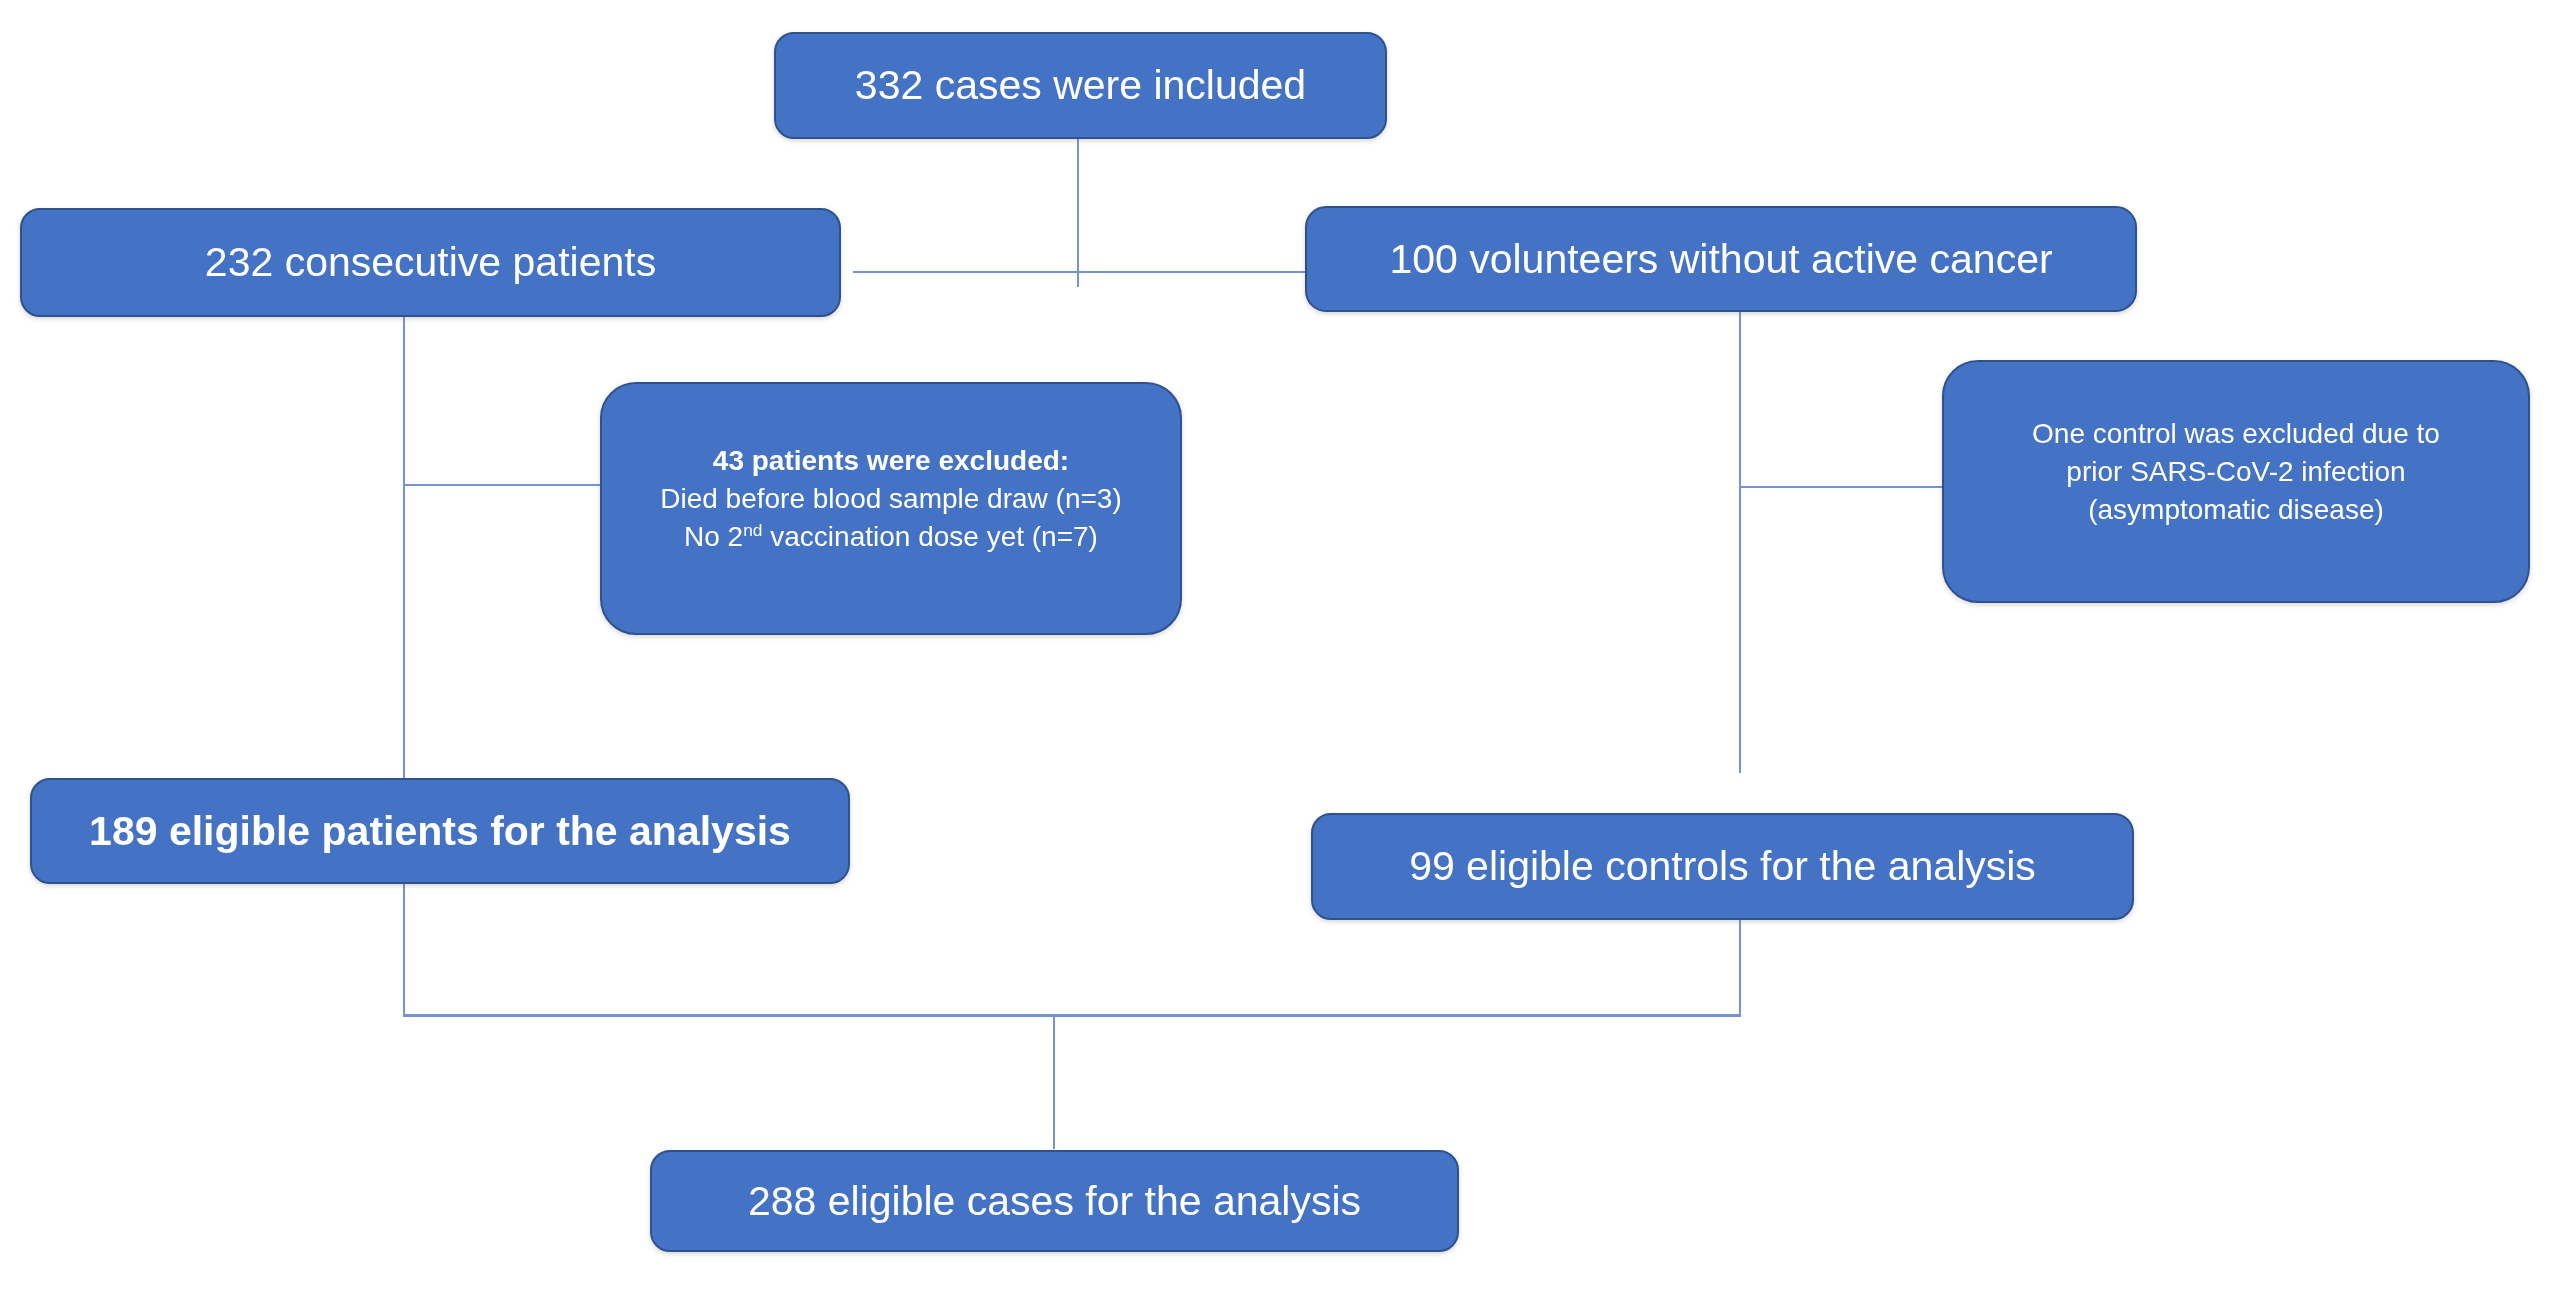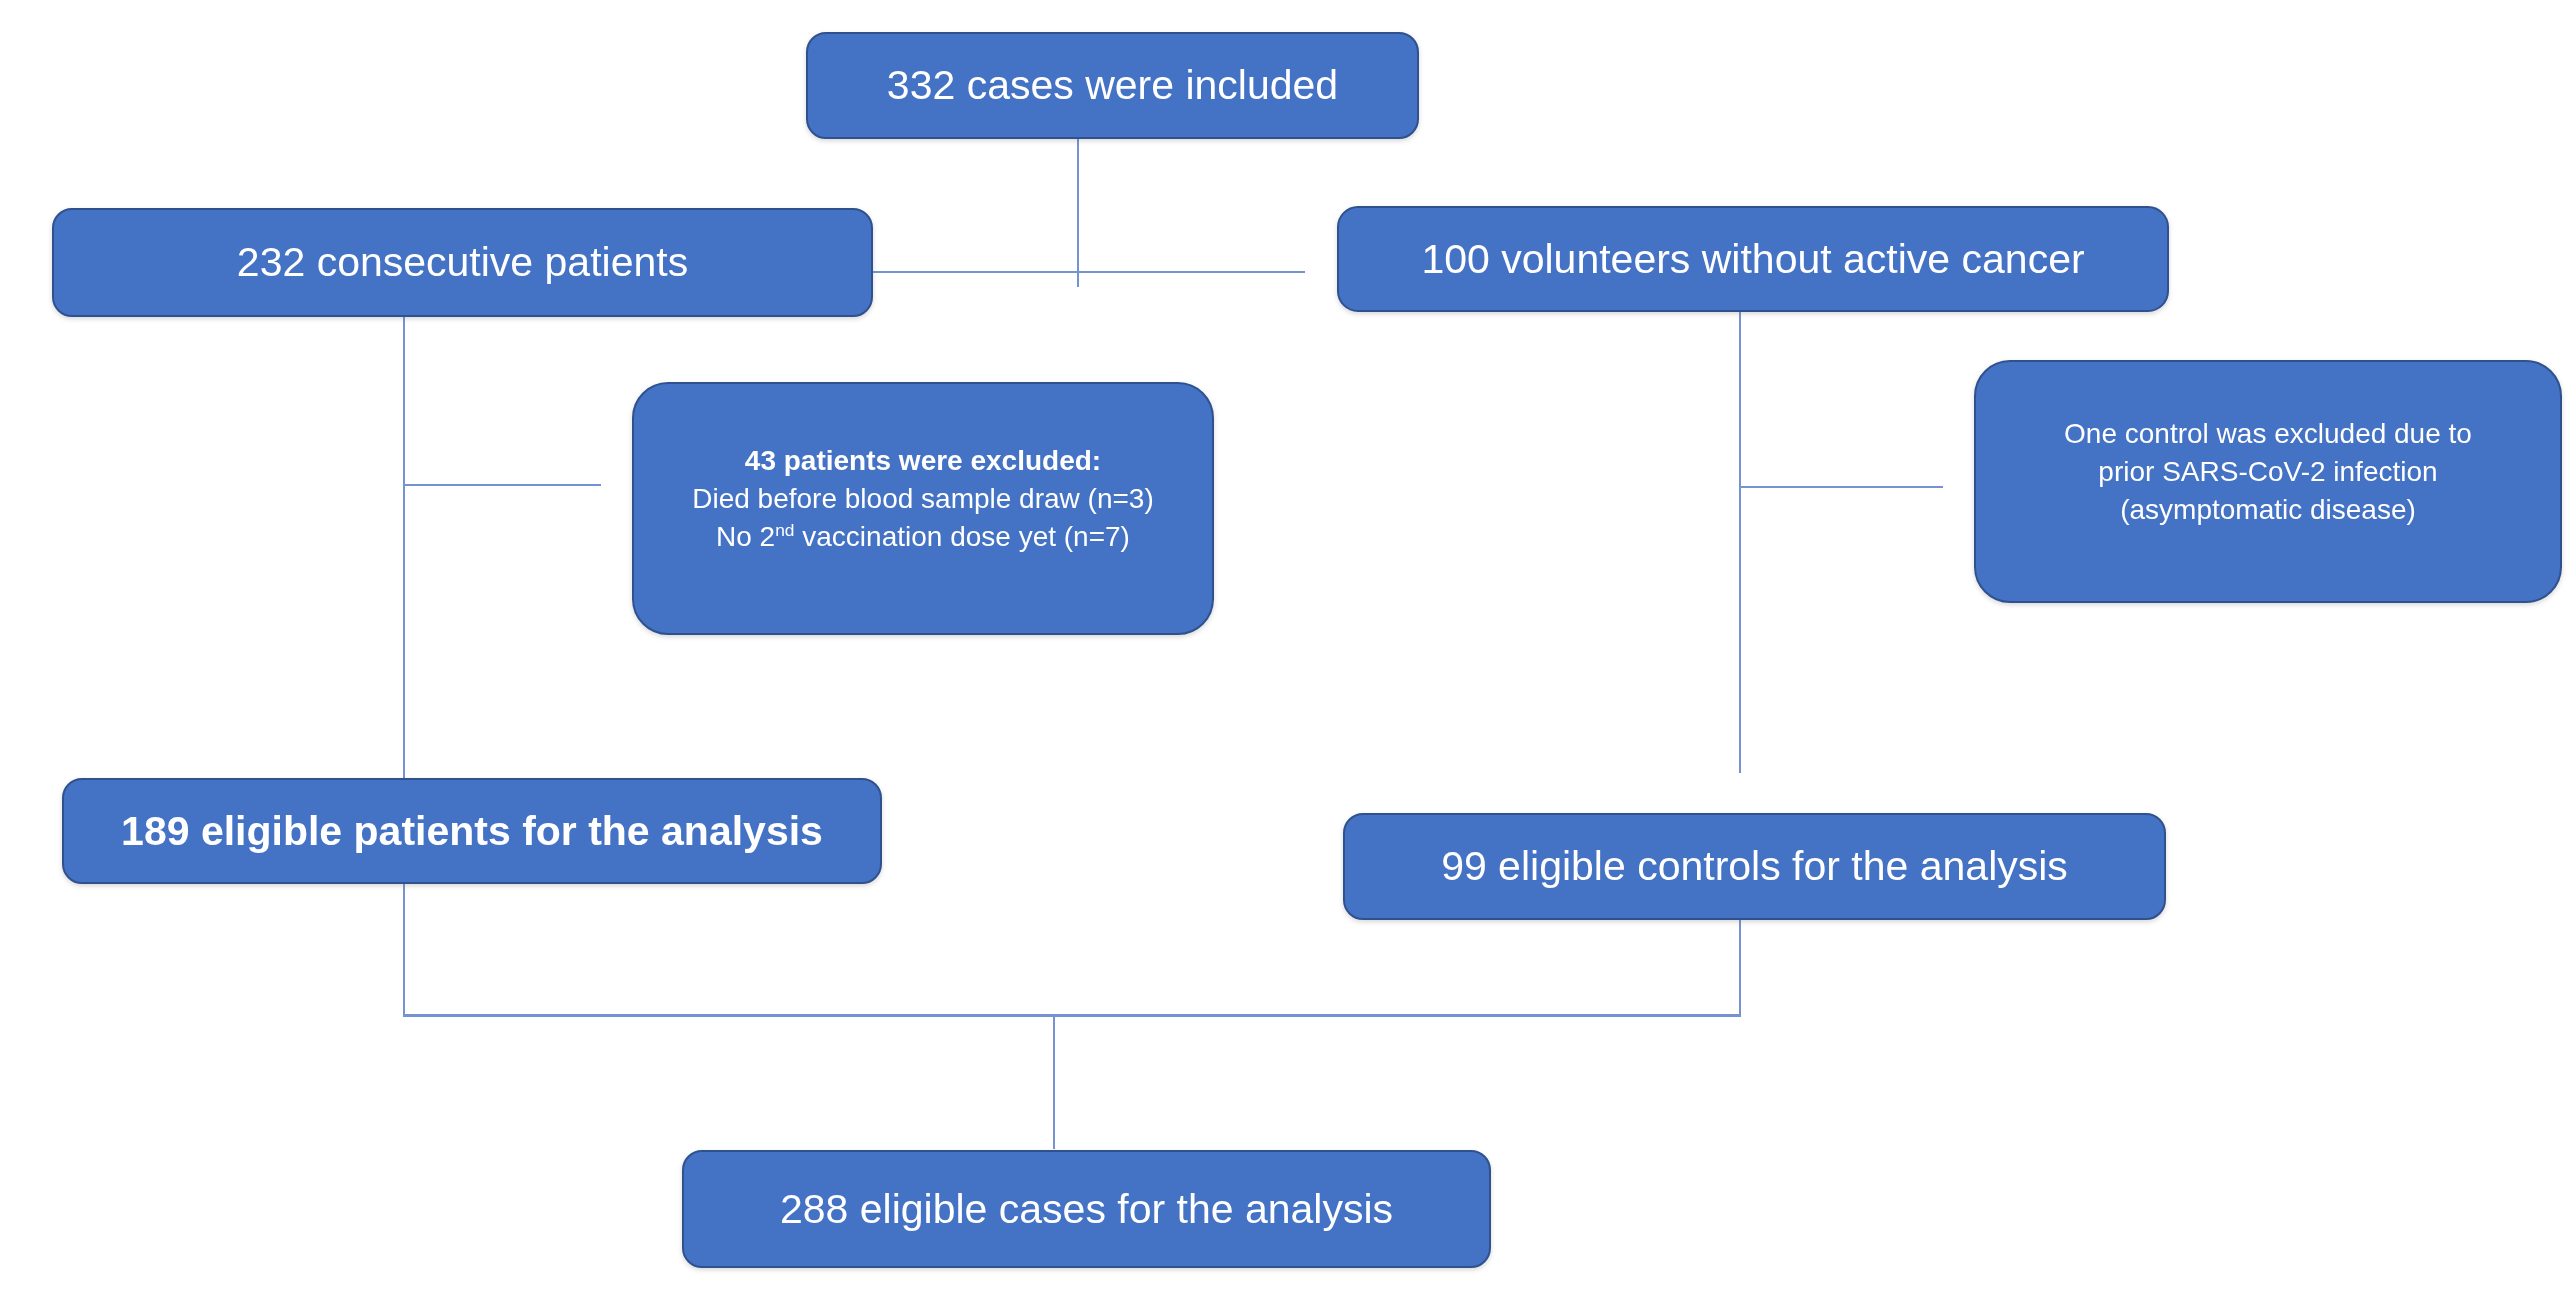--- a/index.html
+++ b/index.html
@@ -20,21 +20,20 @@
     box-sizing: border-box;
     background: var(--box-fill, #4472C4);
     border: 2.7px solid var(--box-border, #2F528F);
     color: var(--text, #ffffff);
     display: flex;
     flex-direction: column;
     align-items: center;
     justify-content: center;
     text-align: left;
     box-shadow: 0 2px 5.3px rgba(110,110,110,0.28);
-    margin-left: 32px;
   }
   .node.big {
     border-radius: 20px;
     font-size: 41px;
     white-space: nowrap;
     letter-spacing: 0px;
   }
   .node.small {
     border-radius: 36px;
     font-size: 28px;
@@ -96,18 +95,18 @@
   </div>
 
   <div class="node big" style="left:30px; top:778px; width:820px; height:106px;font-weight:bold;">
     <span>189 eligible patients for the analysis</span>
   </div>
 
   <div class="node big" style="left:1311px; top:813px; width:823px; height:107px;">
     <span>99 eligible controls for the analysis</span>
   </div>
 
-  <div class="node big" style="left:650px; top:1150px; width:809px; height:118px;">
+  <div class="node big" style="left:650px; top:1150px; width:809px; height:102px;">
     <span>288 eligible cases for the analysis</span>
   </div>
 
 </div>
 
 
 </body></html>

